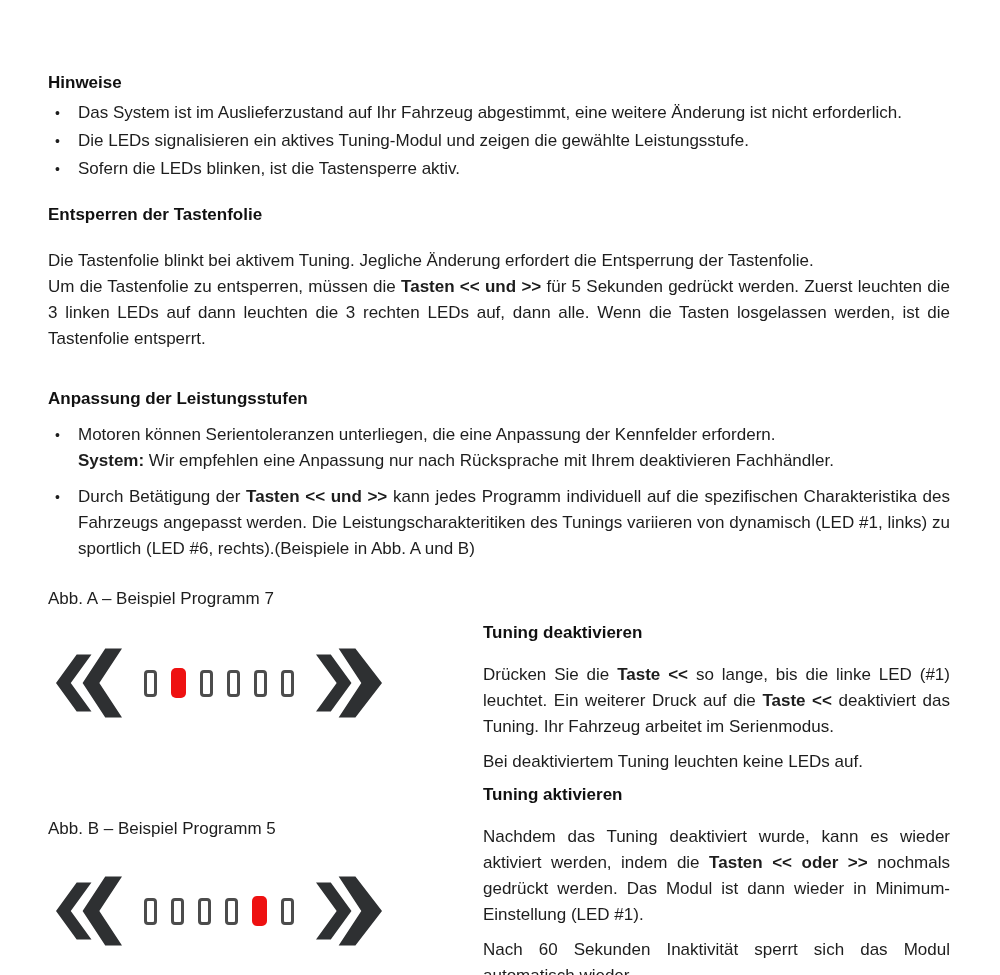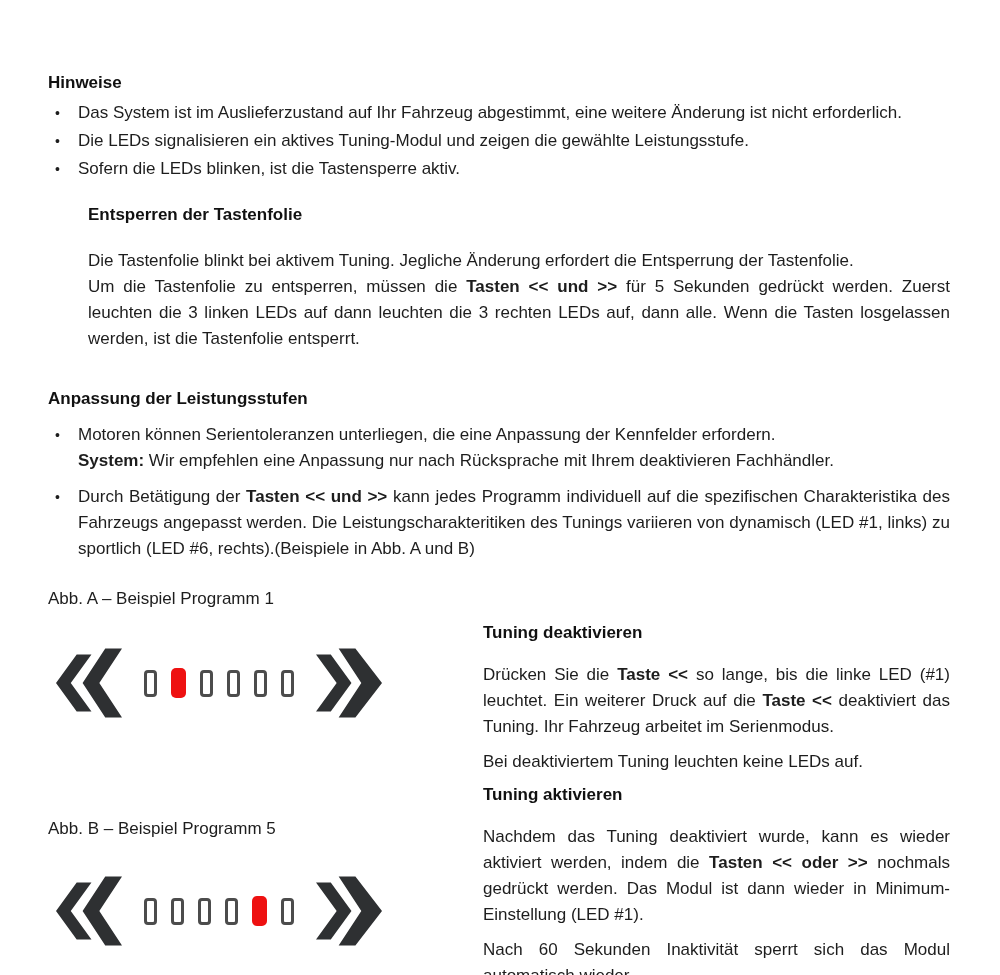--- a/index.html
+++ b/index.html
@@ -10,21 +10,21 @@
     font-family:"Liberation Sans","DejaVu Sans",sans-serif;
     font-size:17px;line-height:26px;color:#1d1d1d;
     overflow:hidden;
   }
   h3,h4 {font-size:17px;line-height:22px;margin:0;font-weight:700;color:#111111;}
   .justify {text-align:justify;}
   ul.bullets {list-style:none;margin:0;padding:0;}
   ul.bullets li {position:relative;padding-left:30px;margin:0 0 2px 0;}
   .marker {position:absolute;left:7px;top:0;font-size:14px;color:#1d1d1d;}
   .sec-hinweise h3 {margin-bottom:6px;margin-top:44px;}
-  .sec-entsperren {margin-top:22px;margin-left:40px;}
+  .sec-entsperren {margin-top:22px;}
   .sec-entsperren h3 {margin-bottom:22px;}
   .sec-entsperren p {margin:0;}
   .sec-anpassung {margin-top:36px;}
   .sec-anpassung h3 {margin-bottom:12px;}
   .sec-anpassung li + li {margin-top:10px;}
   .columns {display:flex;margin-top:24px;}
   .col-left {width:435px;flex:none;}
   .col-right {width:467px;flex:none;padding-top:36px;}
   .fig-label {height:26px;}
   .fig {display:flex;align-items:center;width:326px;height:70px;margin:36px 0 0 8px;}
@@ -76,21 +76,21 @@
       <li>
         <span class="marker">•</span>
         <div class="justify"><span>Durch Betätigung der </span><b>Tasten &lt;&lt; und &gt;&gt;</b><span> kann jedes Programm individuell auf die spezifischen Charakteristika des Fahrzeugs angepasst werden. Die Leistungscharakteritiken des Tunings variieren von dynamisch (LED #1, links) zu sportlich (LED #6, rechts).(Beispiele in Abb. A und B)</span></div>
       </li>
     </ul>
   </section>
 
   <div class="columns">
 
     <div class="col-left">
-      <div class="fig-label">Abb. A – Beispiel Programm 1</div>
+      <div class="fig-label">Abb. A – Beispiel Programm 7</div>
       <div class="fig">
         <svg width="67" height="70" viewBox="0 0 67 70">
           <polygon points="36,6 21,6 0,35 21,64 36,64 15,35" fill="#2e3032"></polygon>
           <polygon points="67,0 50,0 27,35 50,70 67,70 44,35" fill="#2e3032"></polygon>
         </svg>
         <div class="led-row">
             <div class="led" style="border-color: rgb(76, 76, 76);"></div>
             <div class="led on" style="background: rgb(238, 17, 17);"></div>
             <div class="led" style="border-color: rgb(76, 76, 76);"></div>
             <div class="led" style="border-color: rgb(76, 76, 76);"></div>

